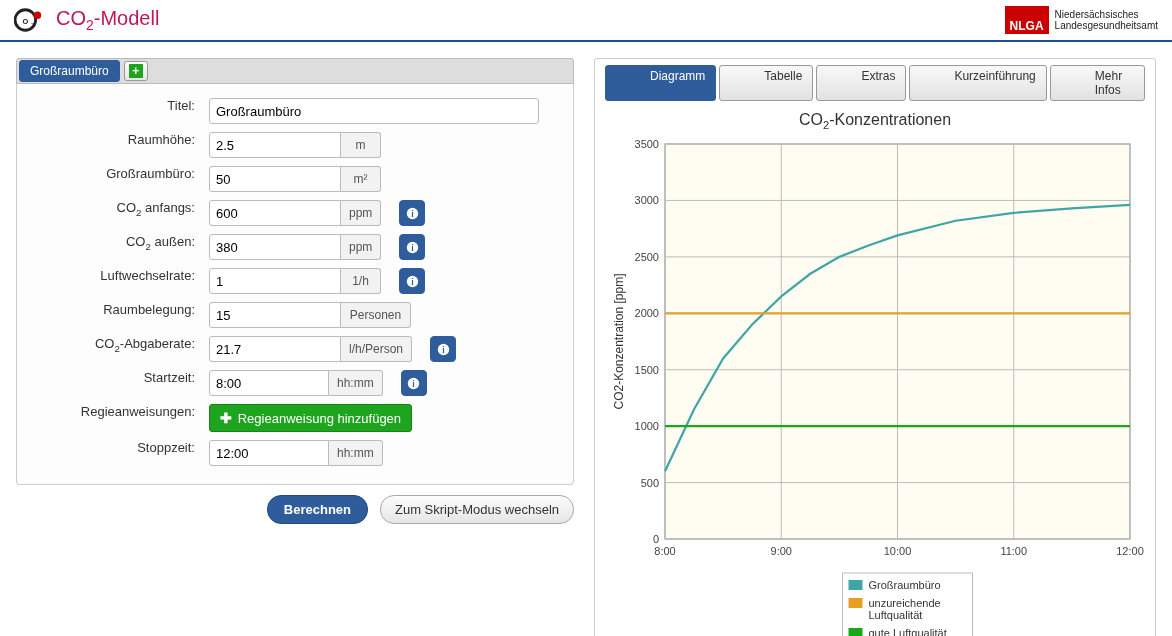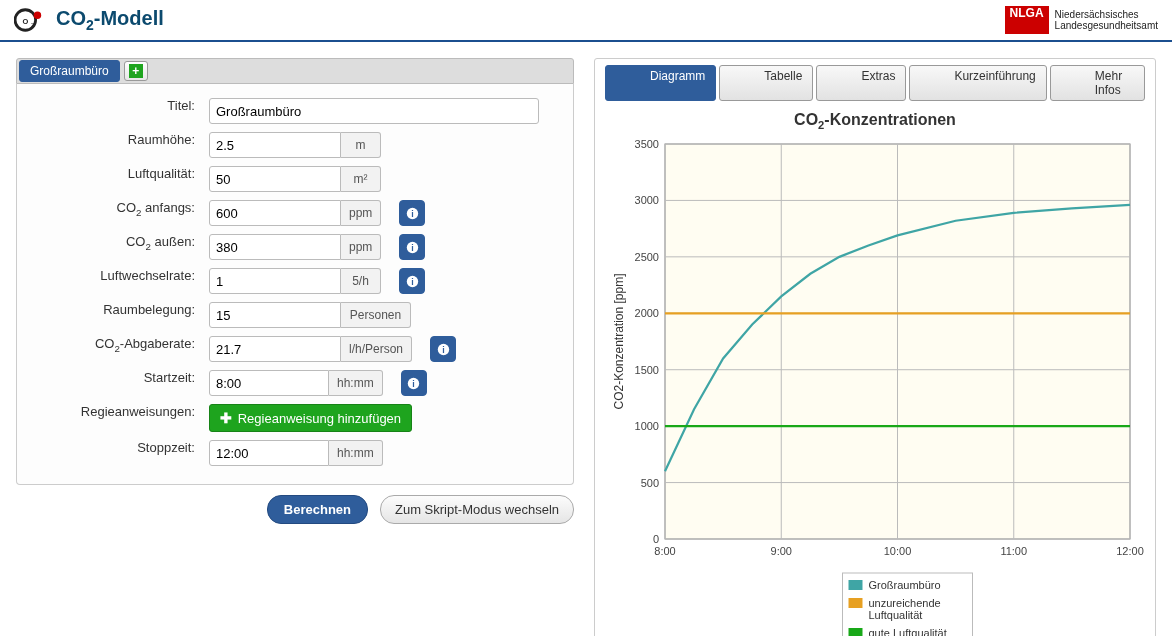--- a/index.html
+++ b/index.html
@@ -16,25 +16,25 @@
     align-items: center;
     padding: 6px 14px 6px 14px;
     border-bottom: 2px solid #1b4f8f;
   }
   .header-left { display:flex; align-items:center; gap:10px; }
   .logo-co2 {
     width: 32px; height: 28px;
     position: relative;
   }
   .logo-co2 svg { width:32px; height:28px; }
-  .app-title { font-size: 20px; font-weight: bold; color:#0c4a6e; }
+  .app-title { font-size: 20px; font-weight: normal; color:#be185d; }
   .app-title sub { font-size: 0.7em; vertical-align: sub; }
   .header-right { display:flex; align-items:center; gap:8px; }
   .nlga-logo { display:flex; flex-direction:row; align-items:center; gap:6px; }
-  .nlga-box { width:44px; height:28px; background:#cc0000; display:flex; align-items:flex-end; justify-content:center; color:#fff; font-weight:bold; font-size:12px; padding-bottom:14px; }
+  .nlga-box { width:44px; height:28px; background:#cc0000; display:flex; align-items:flex-end; justify-content:center; color:#fff; font-weight:bold; font-size:12px; padding-bottom:1px; }
   .nlga-text { font-size:10px; line-height:1.15; color:#222; }
 
   .main { display:flex; gap:20px; padding:16px 16px 16px 16px; align-items:flex-start; }
   .left-pane { width: 560px; }
   .right-pane { flex:1; border:1px solid #ccc; border-radius:3px; padding:6px 10px 10px 10px; }
 
   .tabstrip { display:flex; align-items:center; gap:1px; background:#ddd; border:1px solid #bbb; border-radius:3px 3px 0 0; padding:2px; height:26px; }
   .tab {
     border:1px solid #999;
     background: linear-gradient(#f8f8f8,#e2e2e2);
@@ -98,21 +98,21 @@
   }
   .grey-btn {
     background: linear-gradient(#fcfcfc,#e5e5e5); color:#333; border:1px solid #aaa;
     padding:6px 14px; border-radius:14px; font-size:13px; cursor:pointer;
   }
 
   .right-tabs { display:flex; gap:3px; margin-bottom:6px; }
   .right-tabs .tab { border-radius:3px;padding-left:44px; }
 
   .chart-wrap { width:100%; }
-  .chart-title { text-align:center; font-size:16px; padding:4px 0 8px;font-weight:bold; }
+  .chart-title { text-align:center; font-size:16px; padding:4px 0 8px; }
   .chart-title sub{ font-size:0.7em; }
 
   svg.chart { display:block; margin:0 auto; }
   .tick-label { font-size:11px; fill:#444; }
   .grid-line { stroke:#bbb; stroke-width:1; }
   .plot-bg { fill:#fffdf2; stroke:#888; stroke-width:1; }
   .series-line { fill:none; stroke-width:2.2; }
 
   .legend-box { stroke:#bbb; fill:#fff; stroke-width:1; }
   .legend-text { font-size:11px; fill:#333; }
@@ -160,21 +160,21 @@
 
       <div class="form-row">
         <div class="form-label">Raumhöhe:</div>
         <div class="input-unit-wrap">
           <input class="text-input num" value="2.5" style="">
           <div class="unit-box">m</div>
         </div>
       </div>
 
       <div class="form-row">
-        <div class="form-label">Luftqualität:</div>
+        <div class="form-label">Großraumbüro:</div>
         <div class="input-unit-wrap">
           <input class="text-input num" value="50" style="">
           <div class="unit-box">m²</div>
         </div>
       </div>
 
       <div class="form-row">
         <div class="form-label">CO<sub>2</sub> anfangs:</div>
         <div class="input-unit-wrap">
           <input class="text-input num" value="600" style="">
@@ -199,21 +199,21 @@
               <circle cx="8" cy="8" r="7" fill="#fff"></circle>
               <text x="8" y="12" text-anchor="middle" font-size="11" font-weight="bold" fill="#2f5d9b">i</text>
             </svg>
           </div>
       </div>
 
       <div class="form-row">
         <div class="form-label">Luftwechselrate:</div>
         <div class="input-unit-wrap">
           <input class="text-input num" value="1" style="">
-          <div class="unit-box">5/h</div>
+          <div class="unit-box">1/h</div>
         </div>
         <div class="info-btn">
             <svg viewBox="0 0 16 16">
               <circle cx="8" cy="8" r="7" fill="#fff"></circle>
               <text x="8" y="12" text-anchor="middle" font-size="11" font-weight="bold" fill="#2f5d9b">i</text>
             </svg>
           </div>
       </div>
 
       <div class="form-row">

